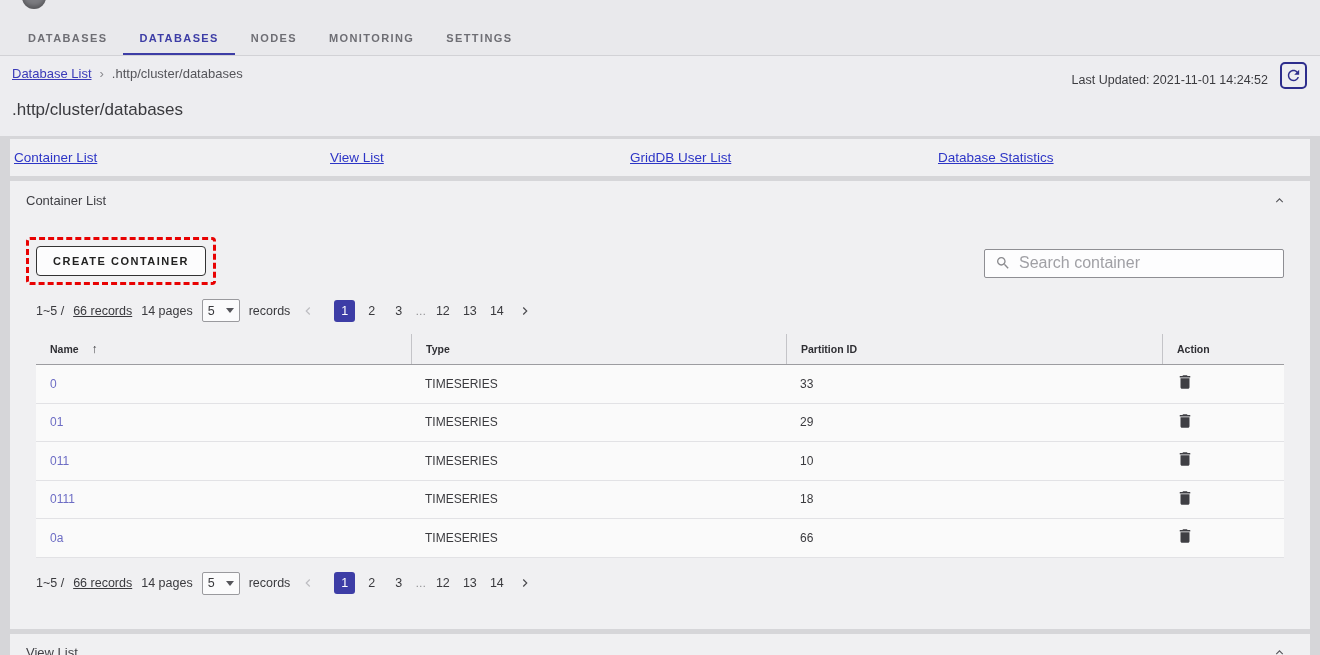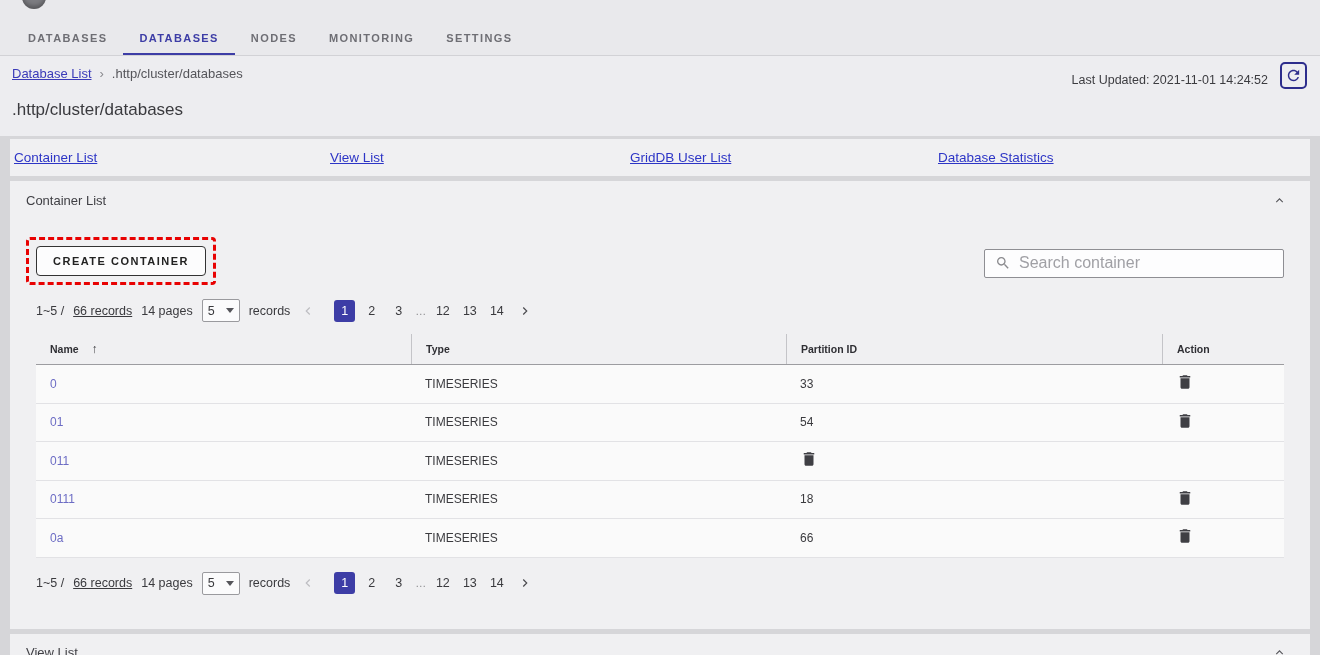--- a/index.html
+++ b/index.html
@@ -183,28 +183,29 @@
               <div class="td"><a>0</a></div>
               <div class="td">TIMESERIES</div>
               <div class="td">33</div>
               <div class="td"><svg class="trash" viewBox="0 0 24 24">
                   <path d="M6 19c0 1.1.9 2 2 2h8c1.1 0 2-.9 2-2V7H6v12zM19 4h-3.5l-1-1h-5l-1 1H5v2h14V4z"></path>
                 </svg></div>
             </div>
             <div class="trow">
               <div class="td"><a>01</a></div>
               <div class="td">TIMESERIES</div>
-              <div class="td">54</div>
+              <div class="td">29</div>
               <div class="td"><svg class="trash" viewBox="0 0 24 24">
                   <path d="M6 19c0 1.1.9 2 2 2h8c1.1 0 2-.9 2-2V7H6v12zM19 4h-3.5l-1-1h-5l-1 1H5v2h14V4z"></path>
                 </svg></div>
             </div>
             <div class="trow">
               <div class="td"><a>011</a></div>
               <div class="td">TIMESERIES</div>
+              <div class="td">10</div>
               <div class="td"><svg class="trash" viewBox="0 0 24 24">
                   <path d="M6 19c0 1.1.9 2 2 2h8c1.1 0 2-.9 2-2V7H6v12zM19 4h-3.5l-1-1h-5l-1 1H5v2h14V4z"></path>
                 </svg></div>
             </div>
             <div class="trow">
               <div class="td"><a>0111</a></div>
               <div class="td">TIMESERIES</div>
               <div class="td">18</div>
               <div class="td"><svg class="trash" viewBox="0 0 24 24">
                   <path d="M6 19c0 1.1.9 2 2 2h8c1.1 0 2-.9 2-2V7H6v12zM19 4h-3.5l-1-1h-5l-1 1H5v2h14V4z"></path>

